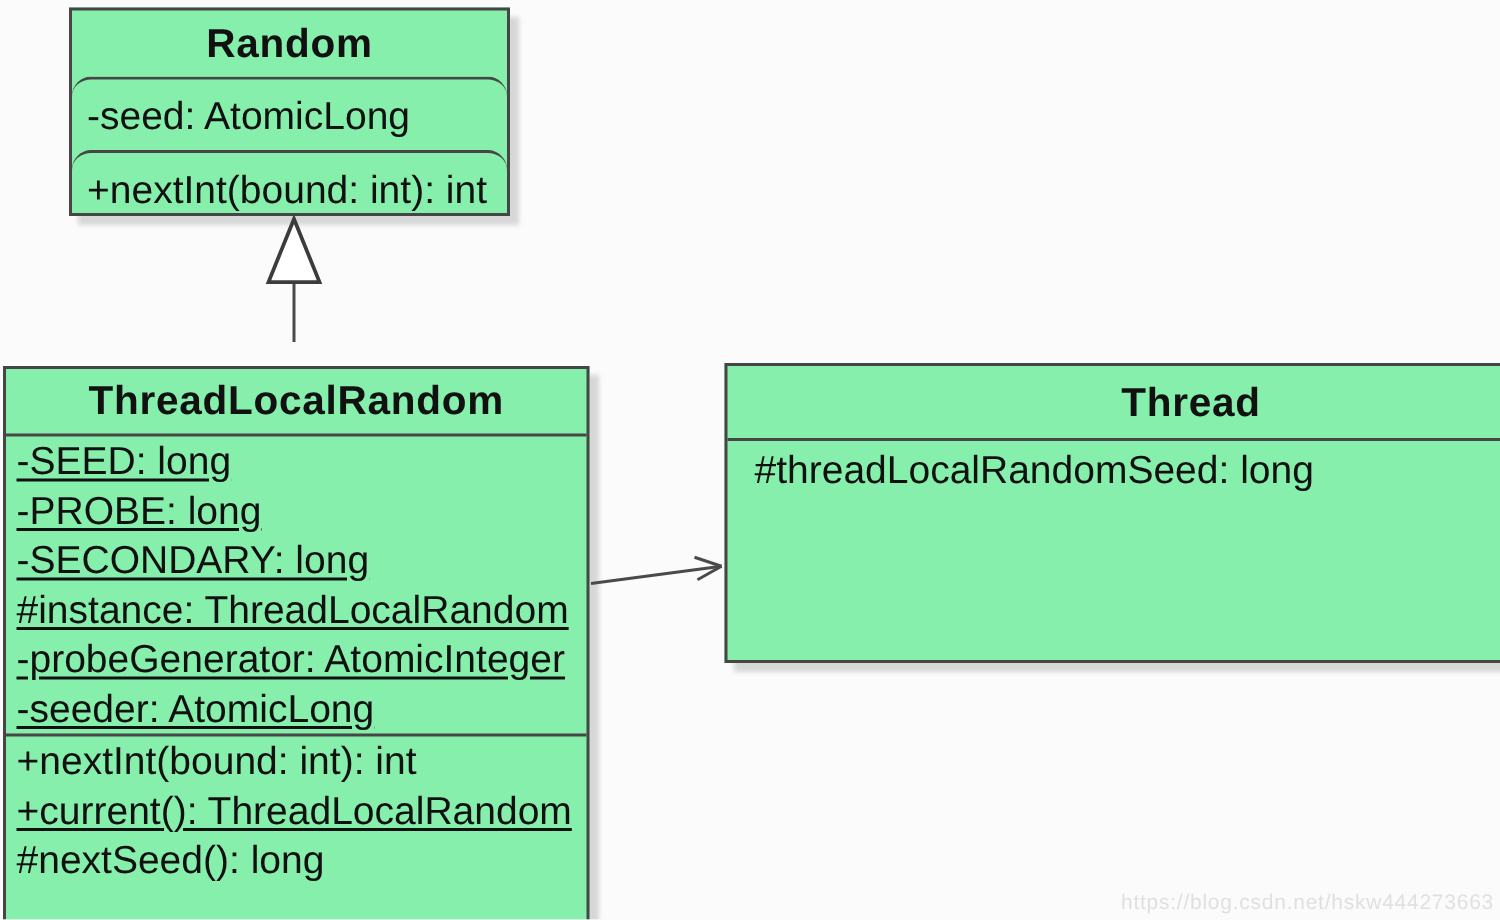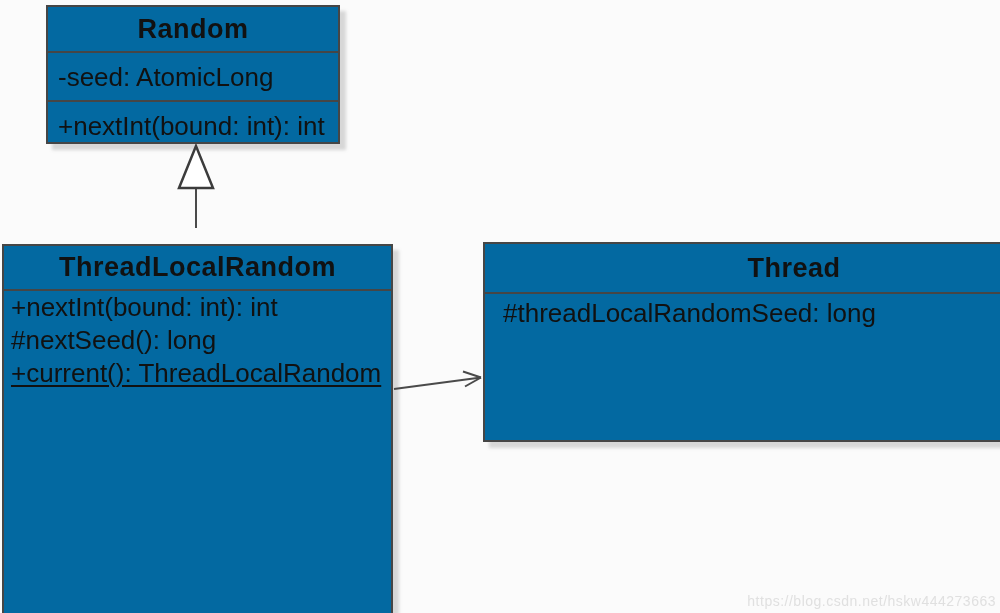--- a/index.html
+++ b/index.html
@@ -10,21 +10,21 @@
   }
   #canvas {
     position: relative;
     width: 1000px;
     height: 613px;
     background: #fbfbfb;
     overflow: hidden;
   }
   .uml-class {
     position: absolute;
-    background: #0369a1;
+    background: #86efac;
     border: 2px solid #464646;
     box-shadow: 6px 6px 3px rgba(150,150,150,0.35);
     box-sizing: border-box;
     display: flex;
     flex-direction: column;
     color: #111111;
   }
   .uml-title {
     font-weight: bold;
     font-size: 27px;
@@ -45,21 +45,21 @@
   .uml-row {
     white-space: nowrap;
   }
   .uml-row.u {
     text-decoration: underline;
     text-underline-offset: 3px;
   }
   
   #class-random { left: 46px; top: 5px; width: 294px; height: 139px; }
   #class-random .uml-title { height: 44px; }
-  #class-random .uml-section { height: 45px; display: flex; align-items: center; padding-left: 10px; }
+  #class-random .uml-section { height: 45px; display: flex; align-items: center; padding-left: 10px; border-radius: 13px; }
   
   #class-tlr { left: 2px; top: 244px; width: 391px; height: 378px; }
   #class-tlr .uml-title { height: 43px; }
   #class-tlr .uml-row { line-height: 33px; }
   #class-tlr .uml-section.attrs { height: 198px; padding-top: 0; }
   #class-tlr .uml-section.methods { height: 133px; padding-top: 0; }
   
   #class-thread { left: 483px; top: 242px; width: 622px; height: 200px; }
   #class-thread .uml-title { height: 48px; }
   #class-thread .uml-row { line-height: 35px; }
@@ -94,24 +94,32 @@
     <div class="uml-section attrs">
       <div class="uml-row">-seed: AtomicLong</div>
     </div>
     <div class="uml-section methods">
       <div class="uml-row">+nextInt(bound: int): int</div>
     </div>
   </div>
 
   <div class="uml-class" id="class-tlr">
     <div class="uml-title">ThreadLocalRandom</div>
+    <div class="uml-section attrs">
+      <div class="uml-row u">-SEED: long</div>
+      <div class="uml-row u">-PROBE: long</div>
+      <div class="uml-row u">-SECONDARY: long</div>
+      <div class="uml-row u">#instance: ThreadLocalRandom</div>
+      <div class="uml-row u">-probeGenerator: AtomicInteger</div>
+      <div class="uml-row u">-seeder: AtomicLong</div>
+    </div>
     <div class="uml-section methods">
       <div class="uml-row">+nextInt(bound: int): int</div>
+      <div class="uml-row u">+current(): ThreadLocalRandom</div>
       <div class="uml-row">#nextSeed(): long</div>
-      <div class="uml-row u">+current(): ThreadLocalRandom</div>
     </div>
   </div>
 
   <div class="uml-class" id="class-thread">
     <div class="uml-title">Thread</div>
     <div class="uml-section attrs">
       <div class="uml-row">#threadLocalRandomSeed: long</div>
     </div>
   </div>
 

